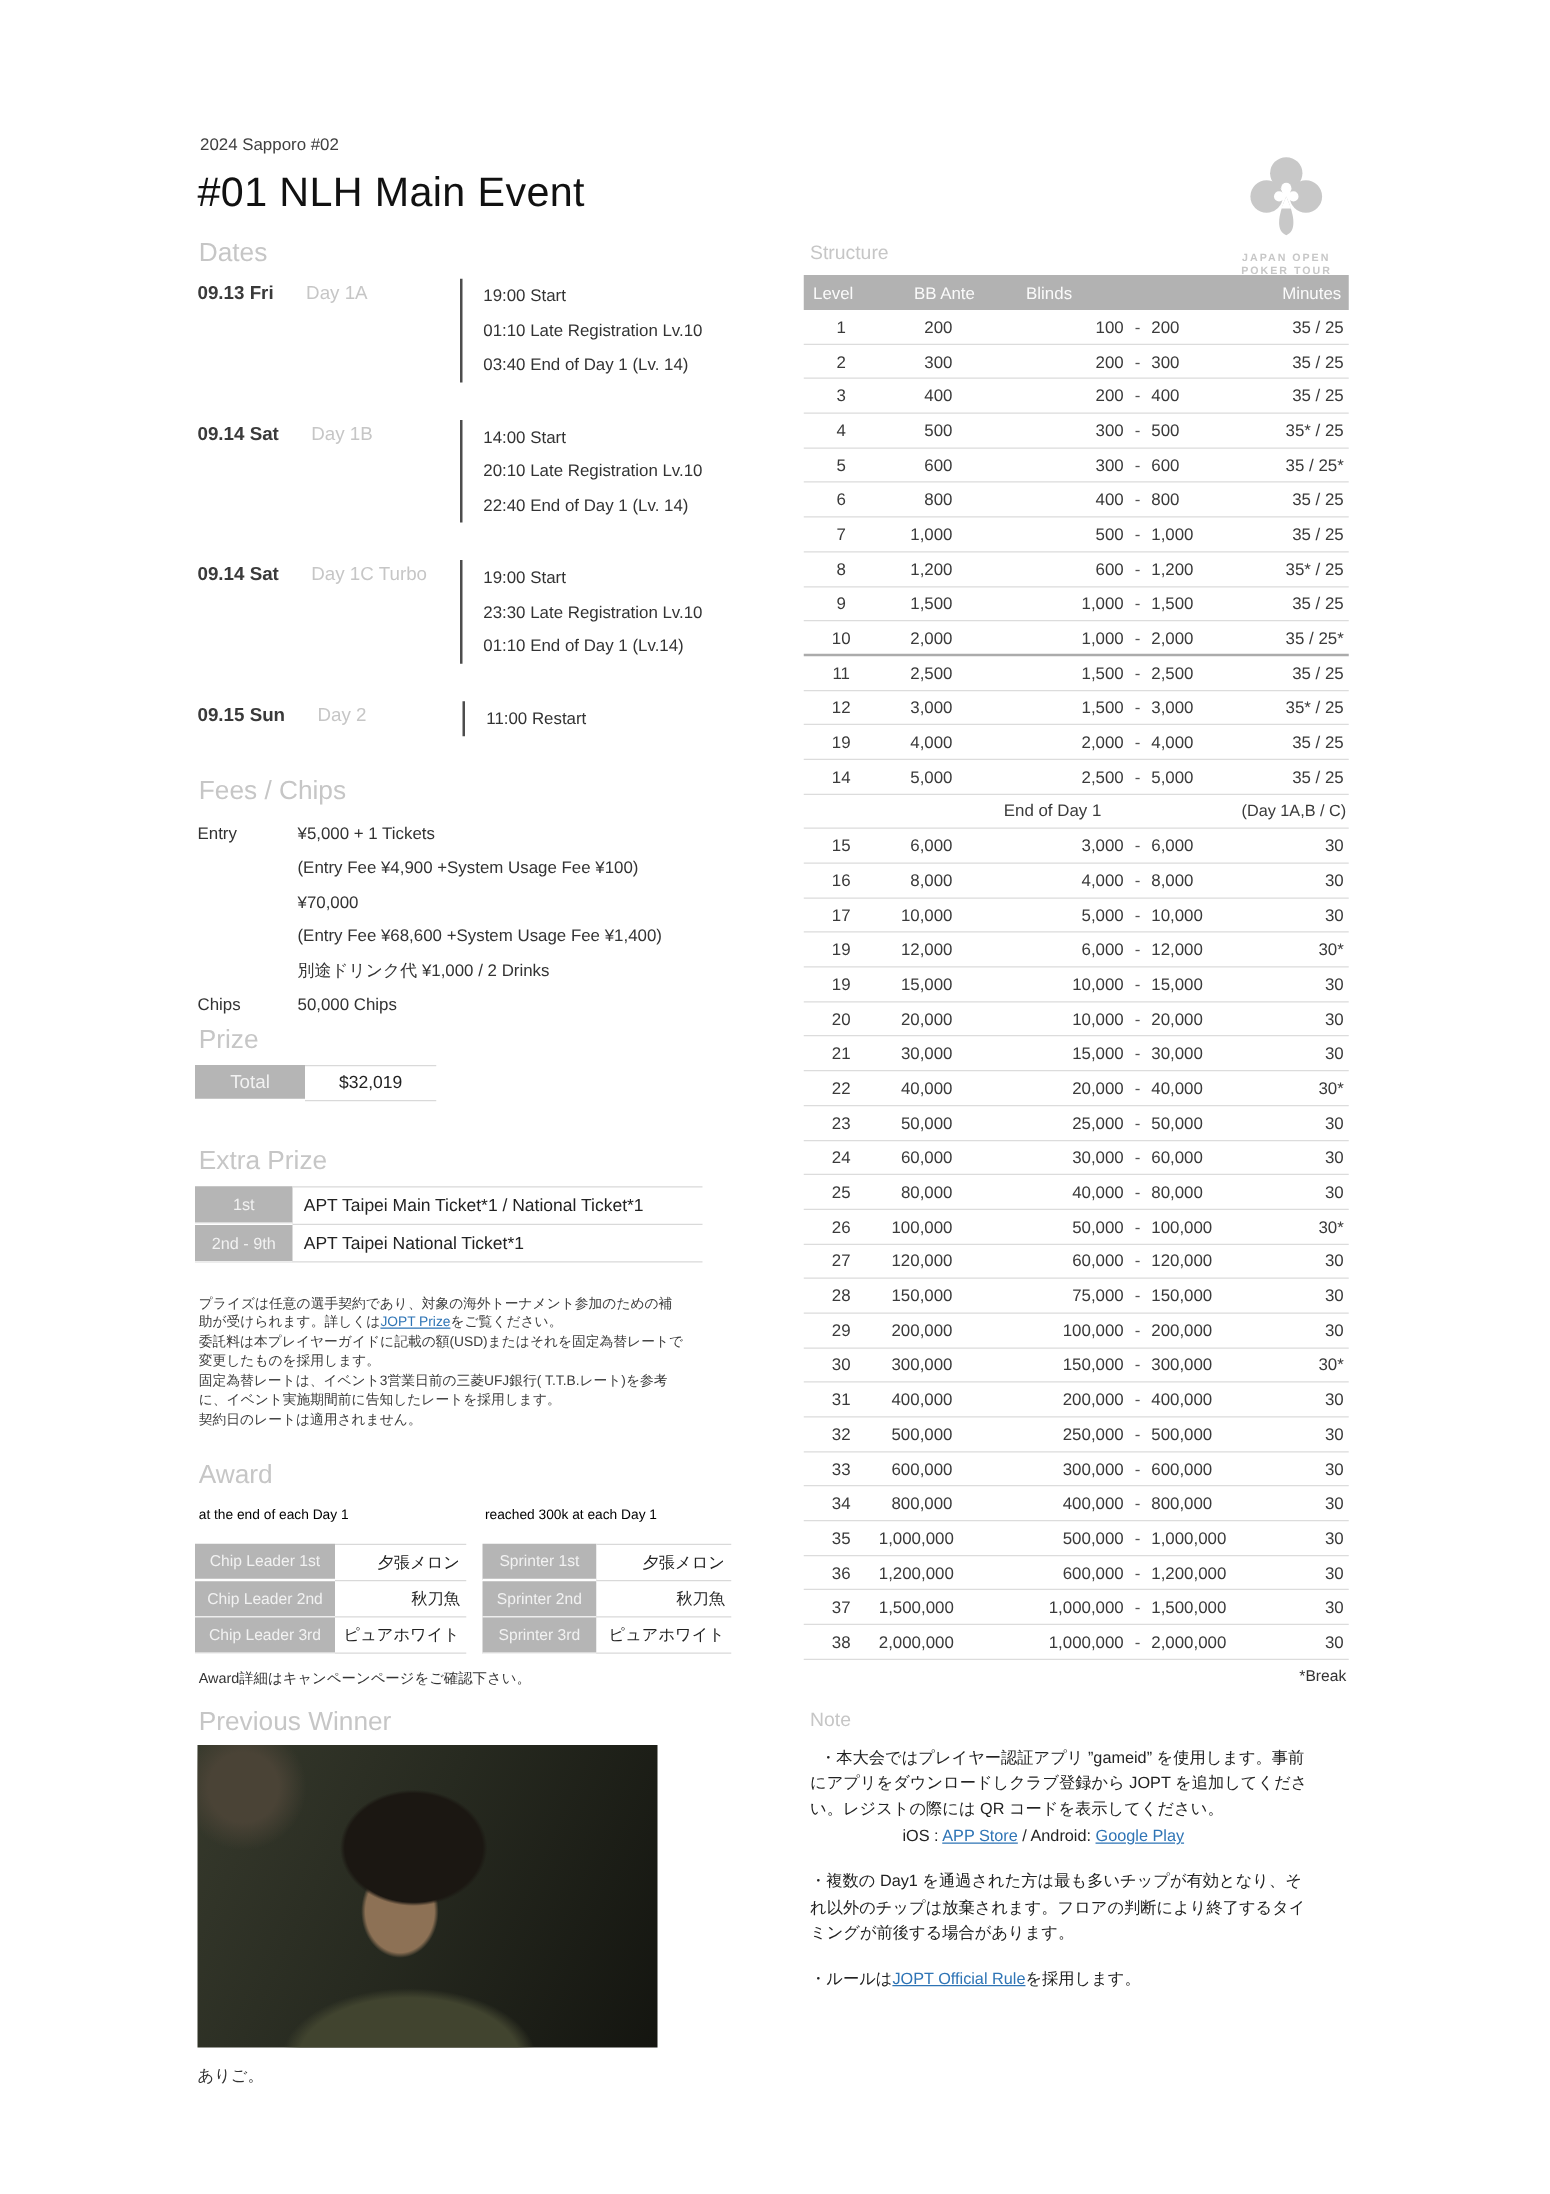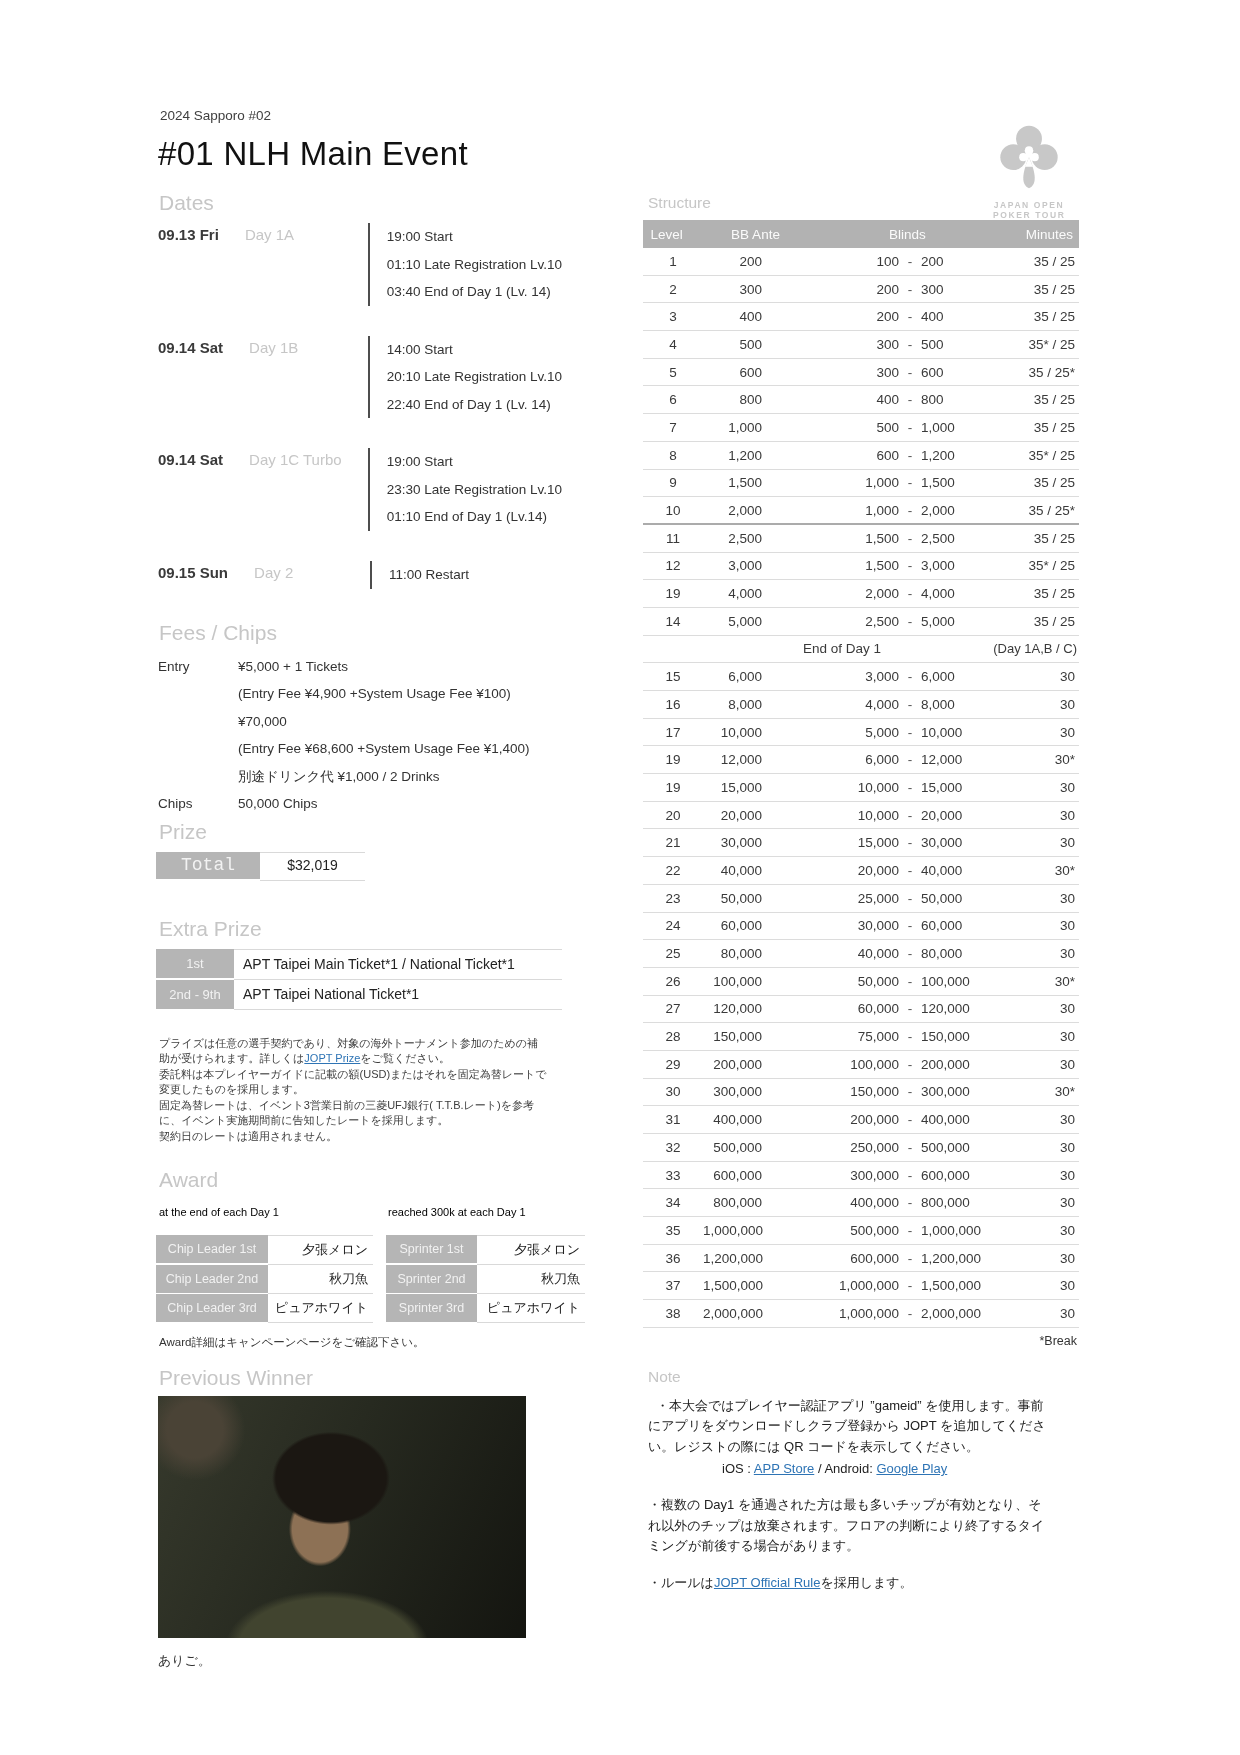--- a/index.html
+++ b/index.html
@@ -20,21 +20,21 @@
   .d-times{border-left:2px solid #4d4d4d;padding-left:17px;min-height:28px;}
   .d-time{font-size:13.5px;line-height:27.5px;color:#333;white-space:nowrap;}
   .d-time:empty{display:none;}
 
   .f-row{font-size:13.5px;line-height:27.5px;color:#333;display:flex;}
   .f-label{width:80px;flex:0 0 80px;}
   .f-value{white-space:nowrap;}
 
   .total-row{display:flex;margin-top:6px;margin-bottom:36px;margin-left:-2px;}
   .g-cell{background:#b5b5b5;color:#f2f2f2;text-align:center;}
-  .total-label{width:104px;height:27px;line-height:27px;font-size:18px;font-family:Liberation Mono, monospace;}
+  .total-label{width:88px;height:27px;line-height:27px;font-size:15px;}
   .total-value{width:105px;height:27px;line-height:25px;text-align:center;font-size:14px;color:#222;
                border-top:1px solid #d9d9d9;border-bottom:1px solid #d9d9d9;}
 
   .xp-row{display:flex;margin-left:-2px;}
   .xp-label{width:78px;flex:0 0 78px;height:29px;line-height:29px;font-size:13px;border-bottom:1px solid #fff;}
   .xp-value{flex:1;height:29px;line-height:28px;font-size:14px;color:#222;padding-left:9px;
             border-bottom:1px solid #d9d9d9;white-space:nowrap;}
   #extra-prize-table .xp-row:first-of-type .xp-value{border-top:1px solid #d9d9d9;}
 
   .legal{font-size:11px;line-height:15.5px;color:#3d3d3d;width:388px;margin:26px 0 0 1px;}
@@ -65,21 +65,21 @@
       radial-gradient(circle 70px at 10% 14%, #4a4336 40%, rgba(74,67,54,0) 72%),
       linear-gradient(115deg,#36392c 0%,#272a20 45%,#141510 100%);
   }
   .pw-caption{font-size:13px;color:#333;margin-top:14px;}
 
   
   #right-col{position:absolute;left:643px;top:194px;width:436px;}
   #struct-header{display:flex;height:28px;align-items:center;background:#b2b2b2;color:#fbfbfb;font-size:13.5px;gap:32px;}
   .h-level{width:60px;text-align:center;}
   .h-ante{width:85px;text-align:center;}
-  .h-blinds{width:220px;text-align:center;}
+  .h-blinds{width:220px;text-align:left;}
   .h-min{flex:1;text-align:right;padding-right:6px;}
 
   .srow{display:flex;height:27.7px;align-items:center;border-bottom:1px solid #dcdcdc;
         font-size:13.5px;color:#3a3a3a;box-sizing:border-box;}
   .c-level{width:60px;text-align:center;}
   .c-ante{width:85px;text-align:right;padding-right:26px;box-sizing:border-box;}
   .c-sb{width:111px;text-align:right;}
   .c-dash{width:22px;text-align:center;color:#555;}
   .c-bb{width:87px;text-align:left;}
   .c-min{flex:1;text-align:right;padding-right:4px;}

